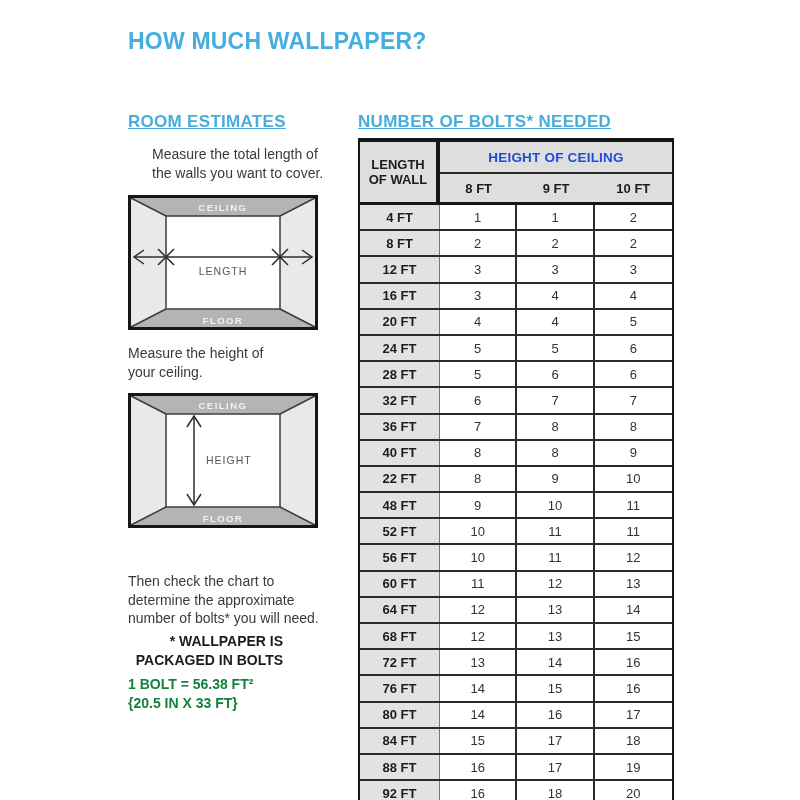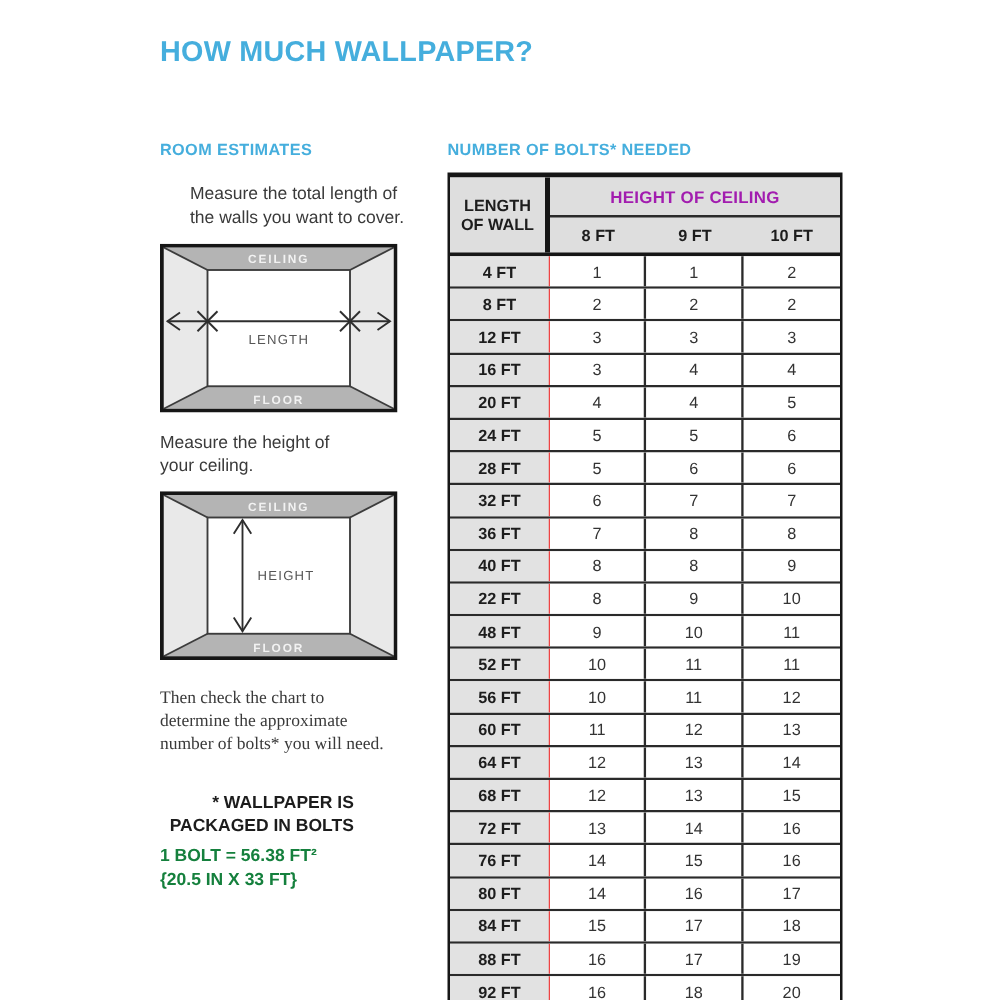--- a/index.html
+++ b/index.html
@@ -1,38 +1,38 @@
 <!DOCTYPE html>
 <html style="--accent: #45aedd;"><head>
 <meta charset="utf-8">
 <style>
   html,body{margin:0;padding:0;background:#fff;}
   .page{position:relative;width:764px;height:800px;background:#ffffff;overflow:hidden;
         font-family:"Liberation Sans","DejaVu Sans",sans-serif;}
   .title{position:absolute;left:128px;top:28px;font-size:23px;font-weight:bold;
          color:var(--accent,#45aedd);letter-spacing:.2px;}
-  .sec-head{position:absolute;font-size:13px;font-weight:bold;color:var(--accent,#45aedd);
-            letter-spacing:.3px;}
+  .sec-head{position:absolute;font-size:17px;font-weight:bold;color:var(--accent,#45aedd);
+            letter-spacing:.3px;text-decoration:underline;}
   .body-txt{position:absolute;left:128px;font-size:14px;color:#3a3a3a;line-height:18.5px;
             white-space:pre-line;}
   .note-txt{position:absolute;left:128px;font-size:14px;font-weight:bold;color:#1c1c1c;
             line-height:19px;white-space:pre;}
   .bold-line{position:absolute;left:128px;font-size:14px;font-weight:bold;color:#15803d;}
   .diagram{position:absolute;left:128px;}
 
   
   .tbl{position:absolute;left:358px;top:138px;width:316px;box-sizing:border-box;
        border:2px solid #161616;border-top-width:4px;border-bottom-width:3px;}
   .thead{display:grid;grid-template-columns:80px 1fr;background:#dedede;
          border-bottom:3px solid #161616;}
   .wall-hd{display:flex;align-items:center;justify-content:center;text-align:center;
            border-right:4px solid #161616;font-weight:bold;font-size:13px;color:#1d1d1d;
            white-space:pre-line;line-height:15px;}
   .ceil-hd{height:30px;display:flex;align-items:center;justify-content:center;
-           font-weight:bold;font-size:13.5px;color:#a21caf;letter-spacing:.2px;}
+           font-weight:bold;font-size:13.5px;color:#1d4ed8;letter-spacing:.2px;}
   .sub-row{height:28px;border-top:2px solid #2a2a2a;display:grid;
            grid-template-columns:1fr 1fr 1fr;}
   .sub{display:flex;align-items:center;justify-content:center;font-weight:bold;
        font-size:13px;color:#1d1d1d;}
   .trow{display:grid;grid-template-columns:80px 1fr 1fr 1fr;height:24.2px;
         border-bottom:2px solid #2a2a2a;box-sizing:content-box;}
   .trow:last-child{border-bottom:none;}
   .cell{display:flex;align-items:center;justify-content:center;font-size:13px;color:#333;}
   .cell.wall{background:#e2e2e2;font-weight:bold;color:#1d1d1d;
              border-right:1px solid #ef4444;}
@@ -97,21 +97,21 @@
     <g stroke="#2e2e2e" stroke-width="1.5" fill="none">
       <line x1="66" y1="23" x2="66" y2="112"></line>
       <polyline points="59,34 66,23 73,34"></polyline>
       <polyline points="59,101 66,112 73,101"></polyline>
     </g>
     <text x="95" y="15.5" text-anchor="middle" font-size="9.5" font-weight="bold" letter-spacing="1.5" fill="#f2f2f2">CEILING</text>
     <text x="95" y="128.5" text-anchor="middle" font-size="9.5" font-weight="bold" letter-spacing="1.5" fill="#f2f2f2">FLOOR</text>
     <text x="78" y="71" text-anchor="start" font-size="10.5" letter-spacing="1" fill="#555555">HEIGHT</text>
   </svg>
 
-  <div class="body-txt" style="top:550px;font-family:Liberation Serif, serif;">Then check the chart to
+  <div class="body-txt" style="top:572px;">Then check the chart to
 determine the approximate
 number of bolts* you will need.</div>
 
   <div class="note-txt" style="top:632px;text-align:right;">* WALLPAPER IS
   PACKAGED IN BOLTS</div>
 
   <div class="bold-line" style="top:676px;">1 BOLT = 56.38 FT²</div>
   <div class="bold-line" style="top:695px;">{20.5 IN X 33 FT}</div>
 
   <div class="sec-head" style="left:358px;top:112px;width:316px;">NUMBER OF BOLTS* NEEDED</div>

